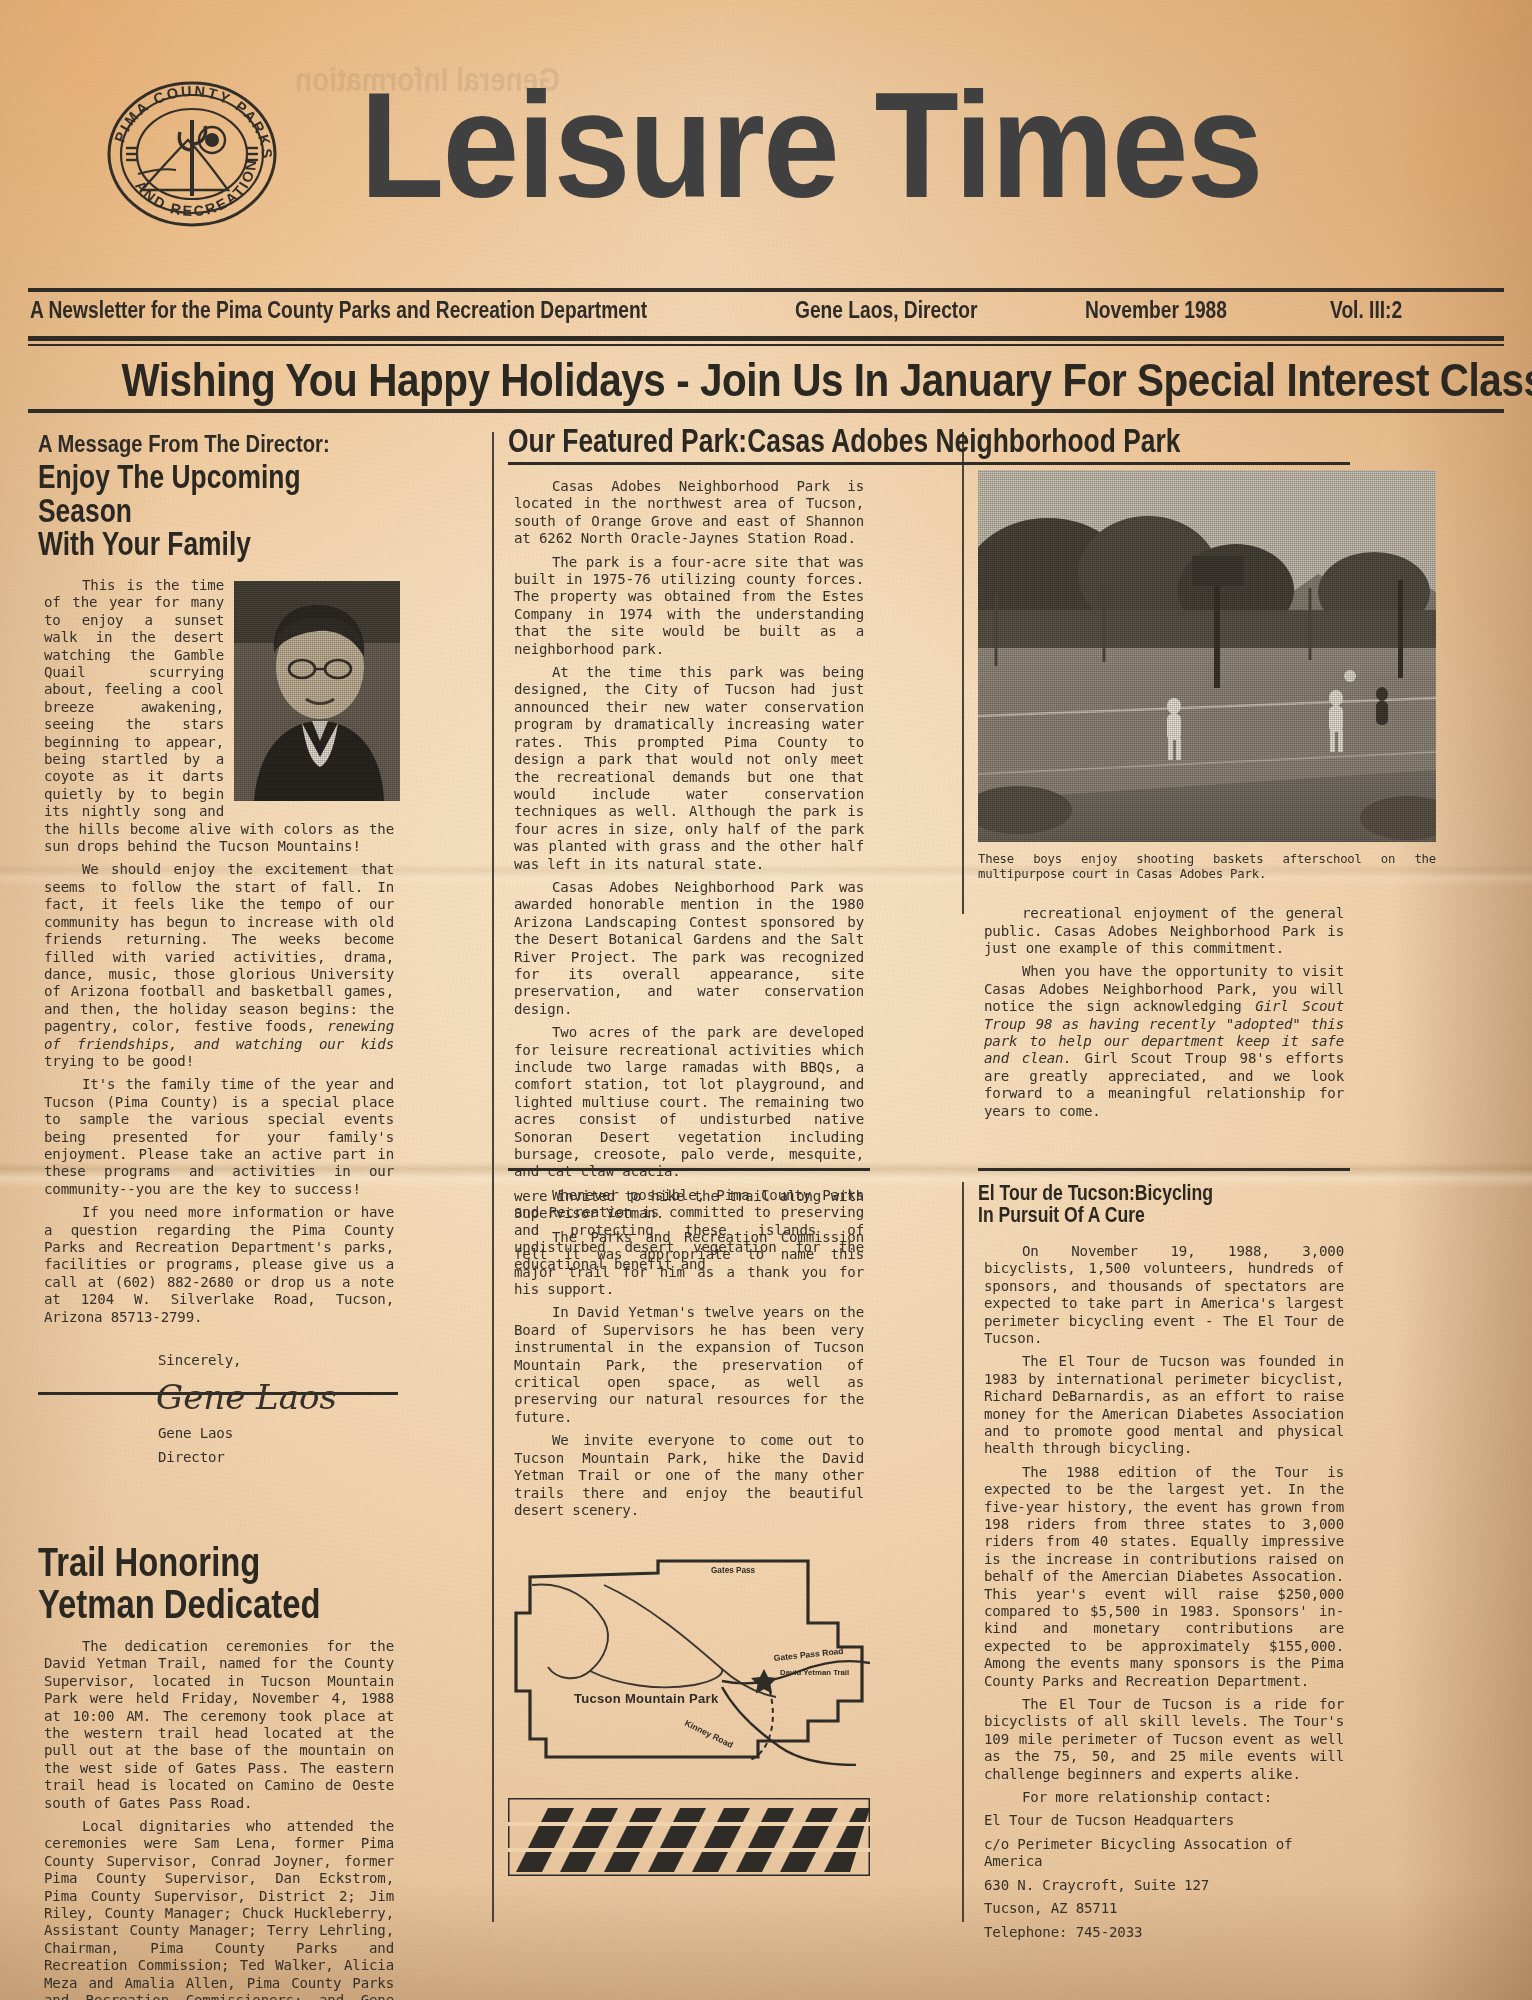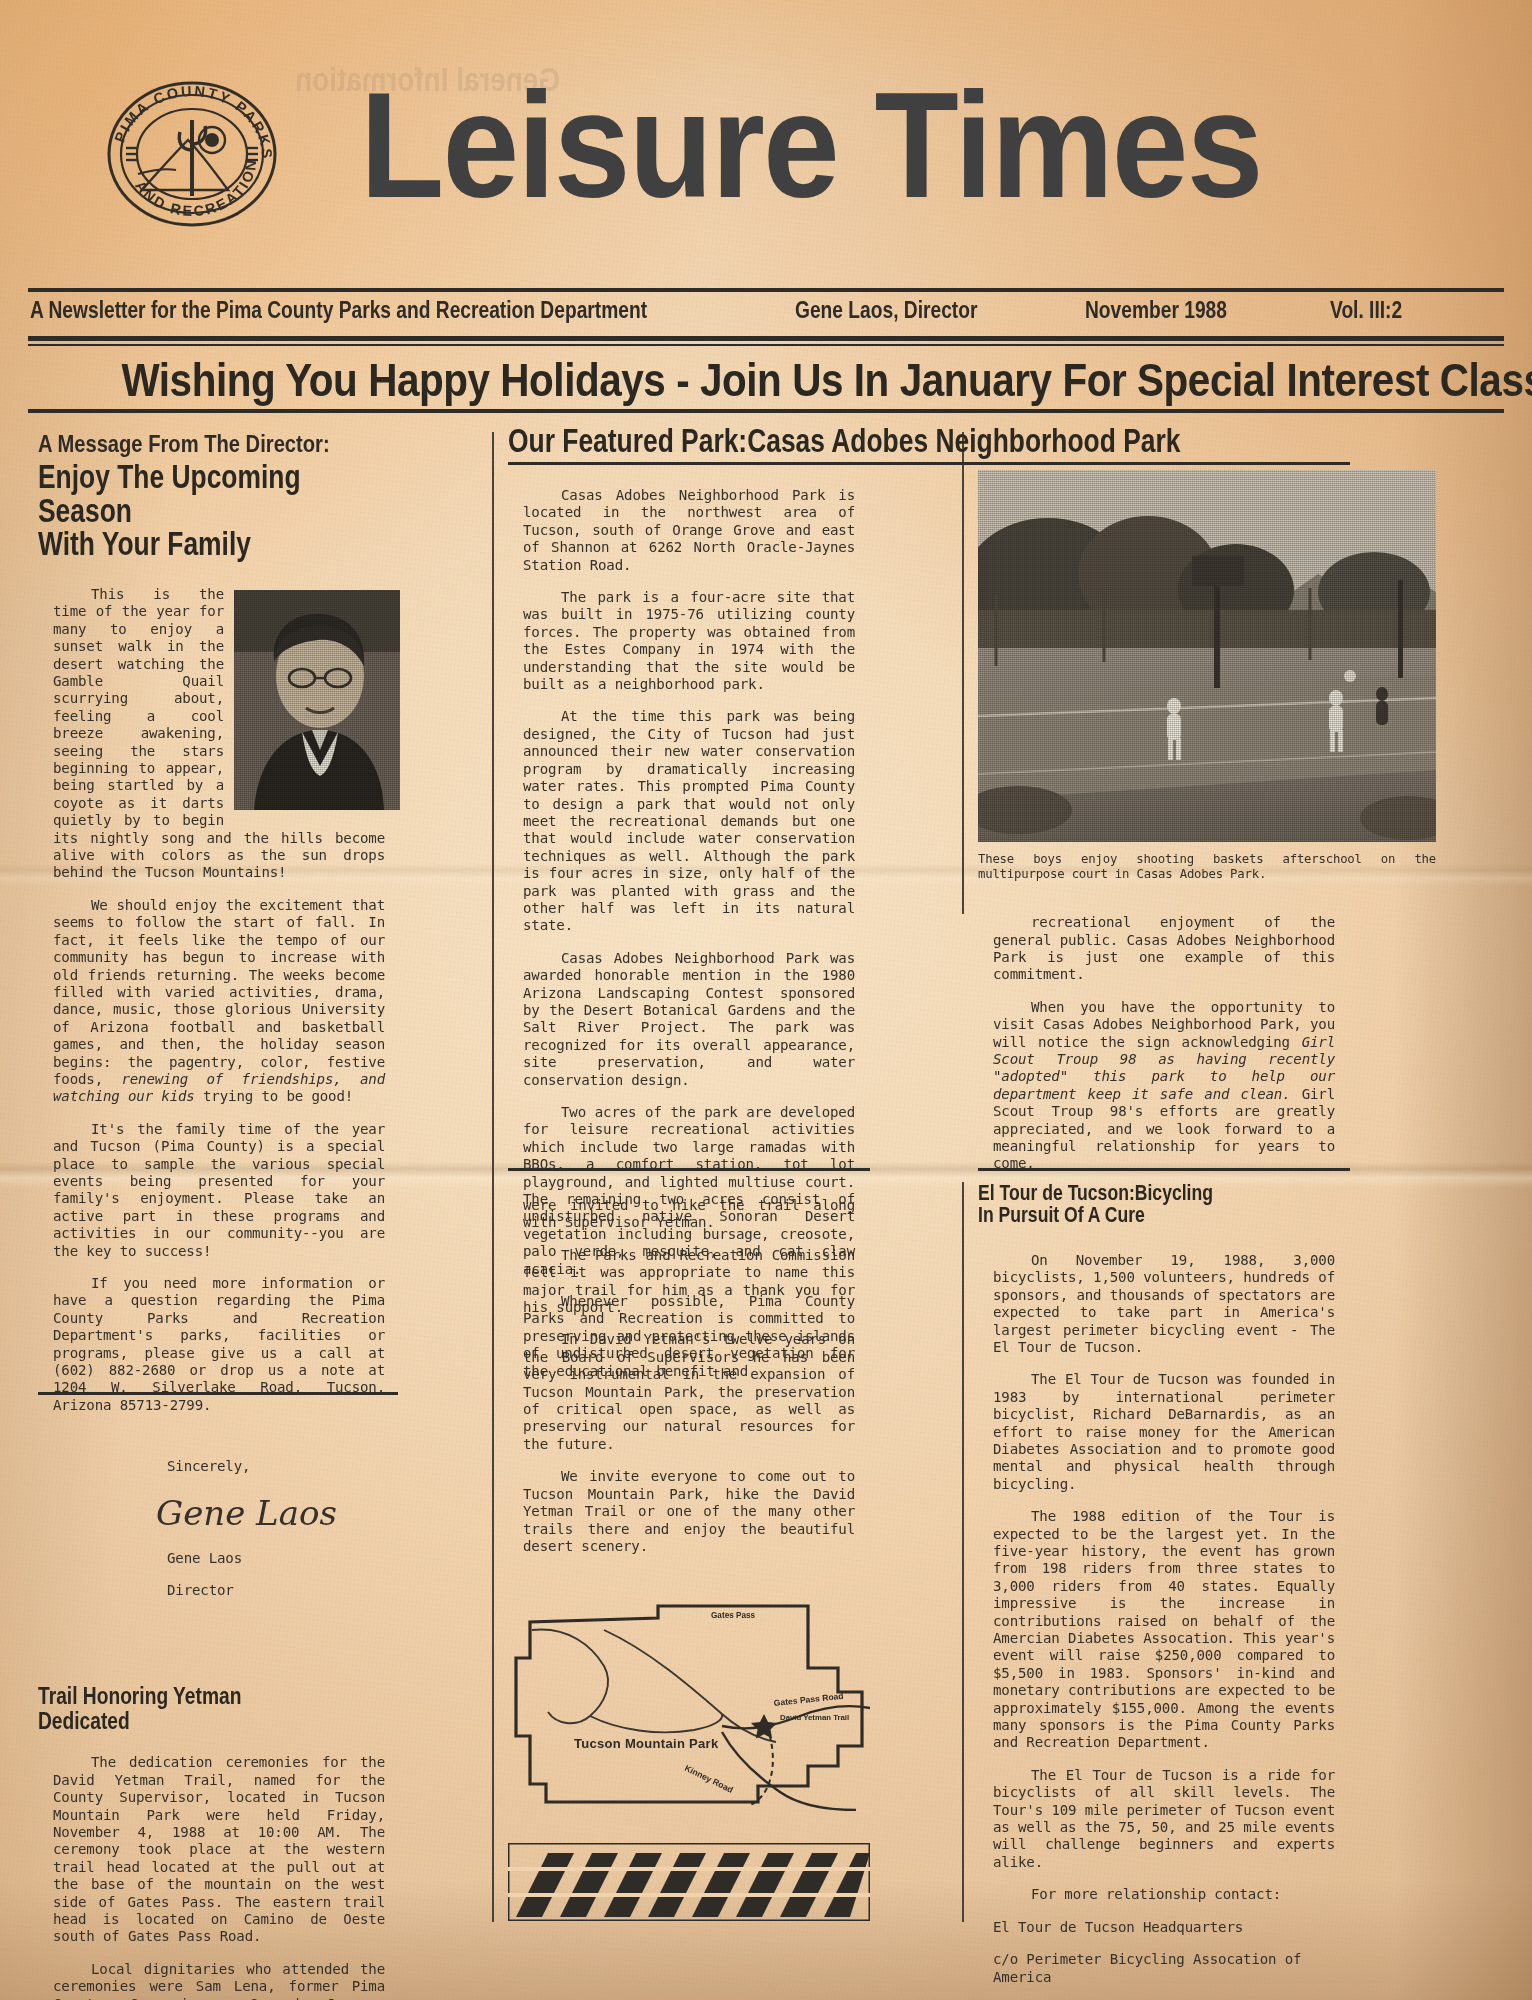--- a/index.html
+++ b/index.html
@@ -88,31 +88,31 @@
     font-family:"Liberation Sans",sans-serif;font-weight:700;font-size:24px;
     color:#2f2b26;margin:0 0 2px 0;white-space:nowrap;
   }
   .kicker span{display:inline-block;transform:scaleX(.84);transform-origin:left center;}
   .hl{
     font-family:"Liberation Sans",sans-serif;font-weight:700;color:#2b2721;
     line-height:1.02;margin:0;
   }
   .hl span{display:inline-block;transform:scaleX(.80);transform-origin:left center;}
   .hl-32{font-size:33px;}
-  .hl-30{font-size:24px;text-decoration:underline;}
+  .hl-30{font-size:41px;text-decoration:underline;}
   .hl-29{font-size:22px;}
 
   
   .body{
     font-family:"DejaVu Sans Mono","Liberation Mono",monospace;
     font-size:14.1px;line-height:17.4px;color:#34302a;
     text-align:justify;margin:0;
     letter-spacing:-0.15px;
   }
-  .body p{margin:15px;text-indent:38px;}
+  .body p{margin:6px;text-indent:38px;}
   .body p.noind{text-indent:0;}
   .body i{font-style:italic;}
 
   .caption{
     font-family:"DejaVu Sans Mono","Liberation Mono",monospace;
     font-size:12.3px;line-height:14.6px;color:#34302a;text-align:justify;
     letter-spacing:-0.2px;margin:0;
   }
 
   

